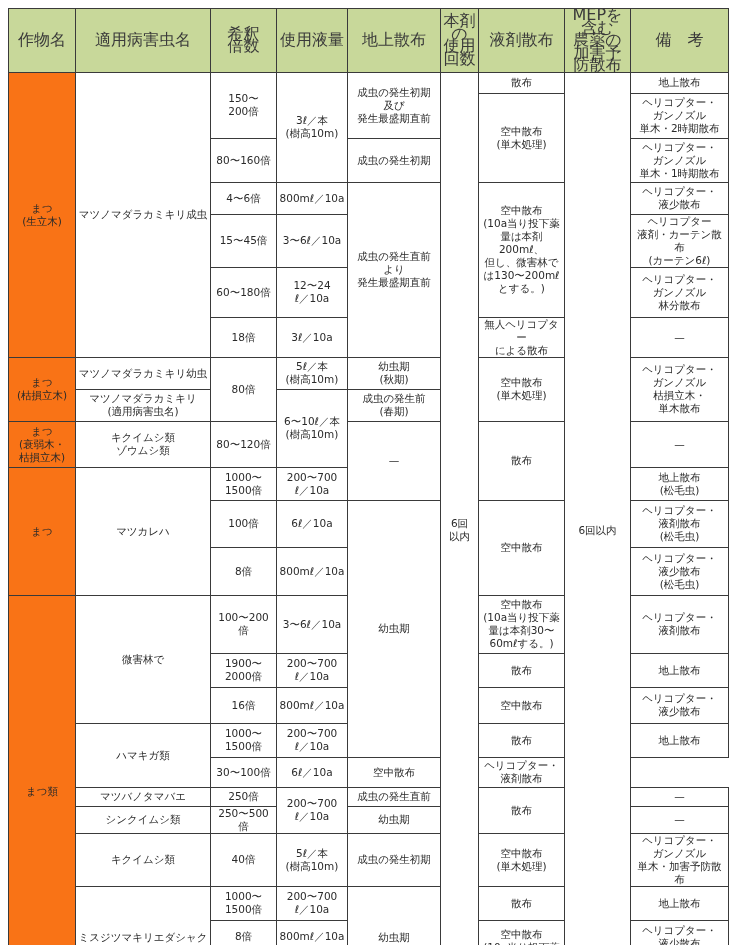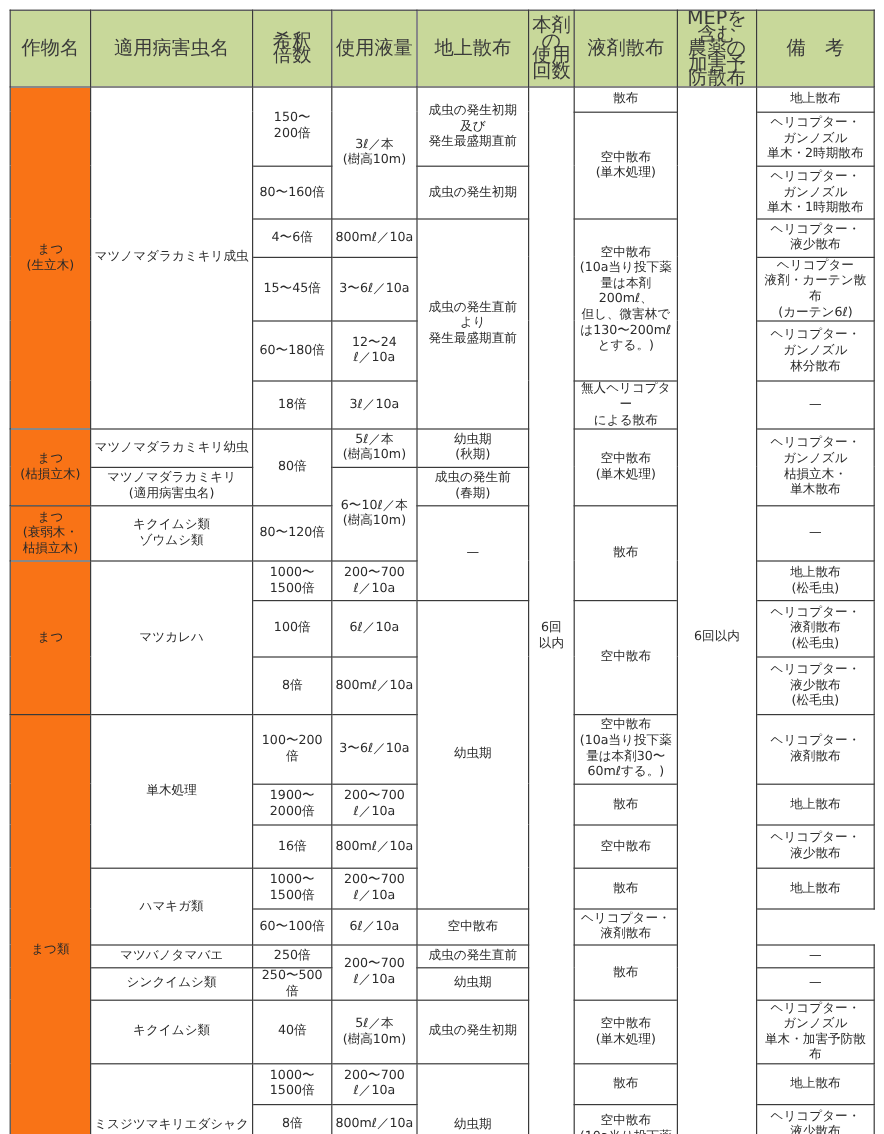--- a/index.html
+++ b/index.html
@@ -185,21 +185,21 @@
     <tr style="height:48px">
       <td>8倍</td>
       <td>800mℓ／10a</td>
       <td>ヘリコプター・
 液少散布
 (松毛虫)</td>
     </tr>
 
     <tr style="height:58px">
       <td class="crop" rowspan="11">まつ類</td>
-      <td rowspan="3">単木処理</td>
+      <td rowspan="3">微害林で</td>
       <td>100〜200倍</td>
       <td>3〜6ℓ／10a</td>
       <td class="left">空中散布
 (10a当り投下薬
 量は本剤30〜
 60mℓする。)</td>
       <td>ヘリコプター・
 液剤散布</td>
     </tr>
 
@@ -224,21 +224,21 @@
       <td rowspan="2">ハマキガ類</td>
       <td>1000〜
 1500倍</td>
       <td>200〜700
 ℓ／10a</td>
       <td>散布</td>
       <td>地上散布</td>
     </tr>
 
     <tr style="height:30px">
-      <td>60〜100倍</td>
+      <td>30〜100倍</td>
       <td>6ℓ／10a</td>
       <td>空中散布</td>
       <td>ヘリコプター・
 液剤散布</td>
     </tr>
 
     <tr style="height:19px">
       <td>マツバノタマバエ</td>
       <td>250倍</td>
       <td rowspan="2">200〜700

